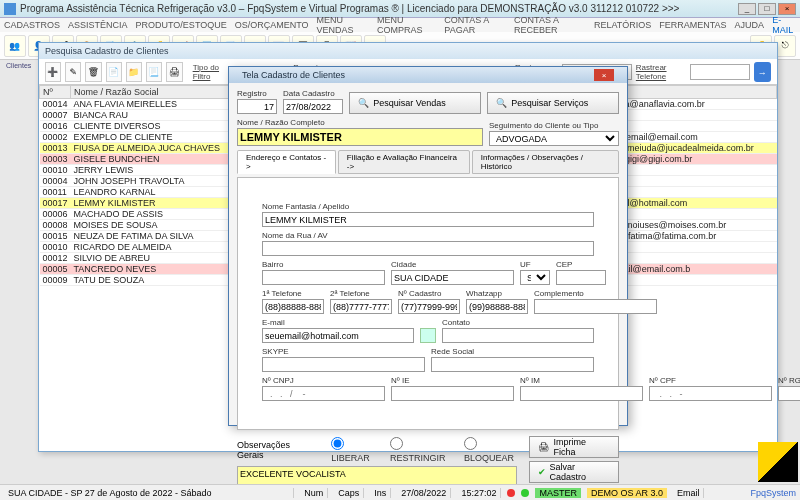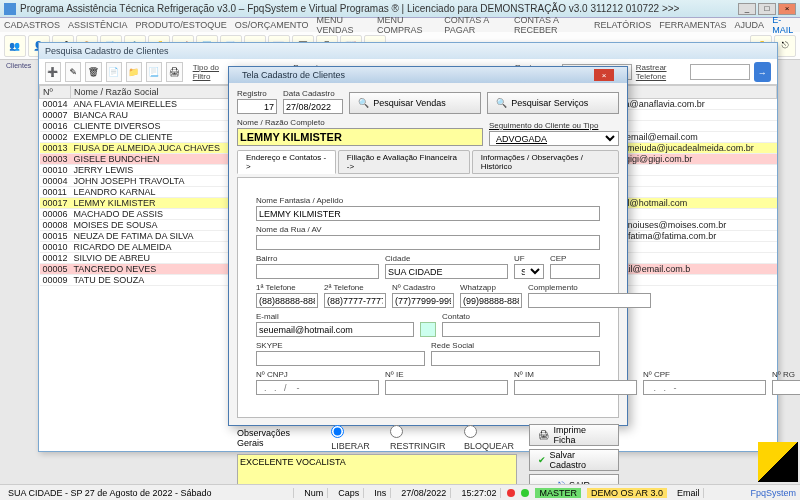--- a/index.html
+++ b/index.html
@@ -35,21 +35,21 @@
 .dialog-body { padding: 6px 8px; }
 .row { display: flex; gap: 6px; margin-bottom: 4px; align-items: flex-end;}
 .field { display: flex; flex-direction: column; }
 .field label { font-size: 8px; color:#333; margin-bottom: 1px;}
 .field input, .field select { border: 1px solid #999; height: 15px; padding: 0 2px; font-size: 9px; background:#fff;}
 .btn { height: 22px; border: 1px solid #999; background: linear-gradient(#fdfdfd,#e5e5e5); padding: 0 8px; display:flex; align-items:center; gap:4px; font-size:9px; cursor:default;}
 .name-field { background: #ffff9e !important; font-weight: bold; }
 .tabs { display: flex; gap: 2px; margin: 4px 0; }
 .tab { padding: 2px 8px; background: #eee; border: 1px solid #bbb; font-size: 8px; border-radius: 2px 2px 0 0;}
 .tab.active { background: #fff; border-bottom-color:#fff;}
-.tabpanel { border: 1px solid #bbb; padding: 18px; background:#fff; margin-top:-1px;}
+.tabpanel { border: 1px solid #bbb; padding: 24px; background:#fff; margin-top:-1px;}
 .obs-area { width: 280px; height: 50px; background:#ffff9e; border:1px solid #aaa; padding:2px; font-size:9px; resize:none;}
 .radio-row { display:flex; gap:10px; align-items:center; font-size:8px;}
 .side-btns { display:flex; flex-direction:column; gap:3px;}
 .side-btns .btn { width: 90px; justify-content:center;}
 .statusbar { position:absolute; bottom:0; left:0; right:0; height:16px; background:#f0f0f0; border-top:1px solid #ccc; display:flex; align-items:center; font-size:8px; padding:0 4px; gap:6px;}
 .statusbar .seg { border-right:1px solid #ccc; padding:0 4px;}
 .statusbar .green { background:#6fdc6f; padding:0 4px;}
 .statusbar .yel { background:#ffe066; padding:0 4px;}
 .clients-label { position:absolute; left:6px; top:62px; font-size:7px; color:#447;}
 .corner-deco { position:absolute; right:2px; bottom:18px; width:40px; height:40px; background:linear-gradient(135deg,#ffd400 50%,#000 50%);}
@@ -263,21 +263,21 @@
       <div class="btn" style="flex:1;">
         <span>🔍</span>
         <span>Pesquisar Serviços</span>
       </div>
     </div>
     <div class="row">
       <div class="field" style="flex:1;">
         <label>Nome / Razão Completo</label>
         <input class="name-field" style="height: 18px; font-size: 11px;" value="LEMMY KILMISTER">
       </div>
-      <div class="field" style="width:130px;text-decoration:underline;">
+      <div class="field" style="width:130px;">
         <label>Seguimento do Cliente ou Tipo</label>
         <select><option>ADVOGADA</option></select>
       </div>
     </div>
 
     <div class="tabs">
       <div class="tab active">Endereço e Contatos -&gt;</div>
       <div class="tab">Filiação e Avaliação Financeira -&gt;</div>
       <div class="tab">Informações / Observações / Histórico</div>
     </div>

